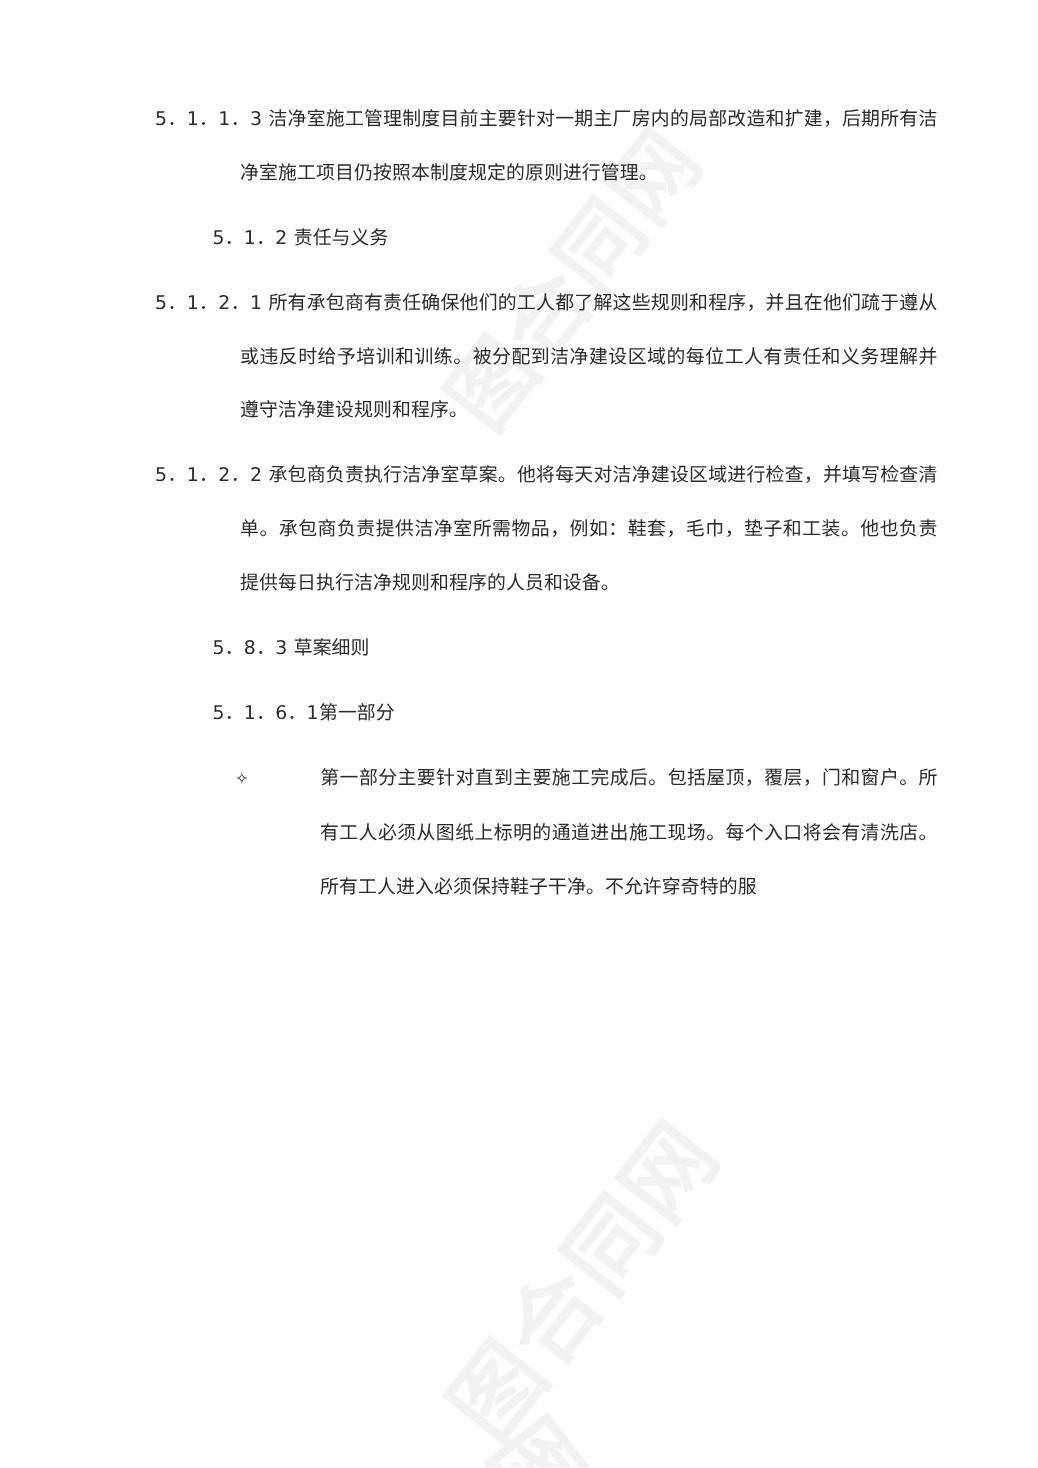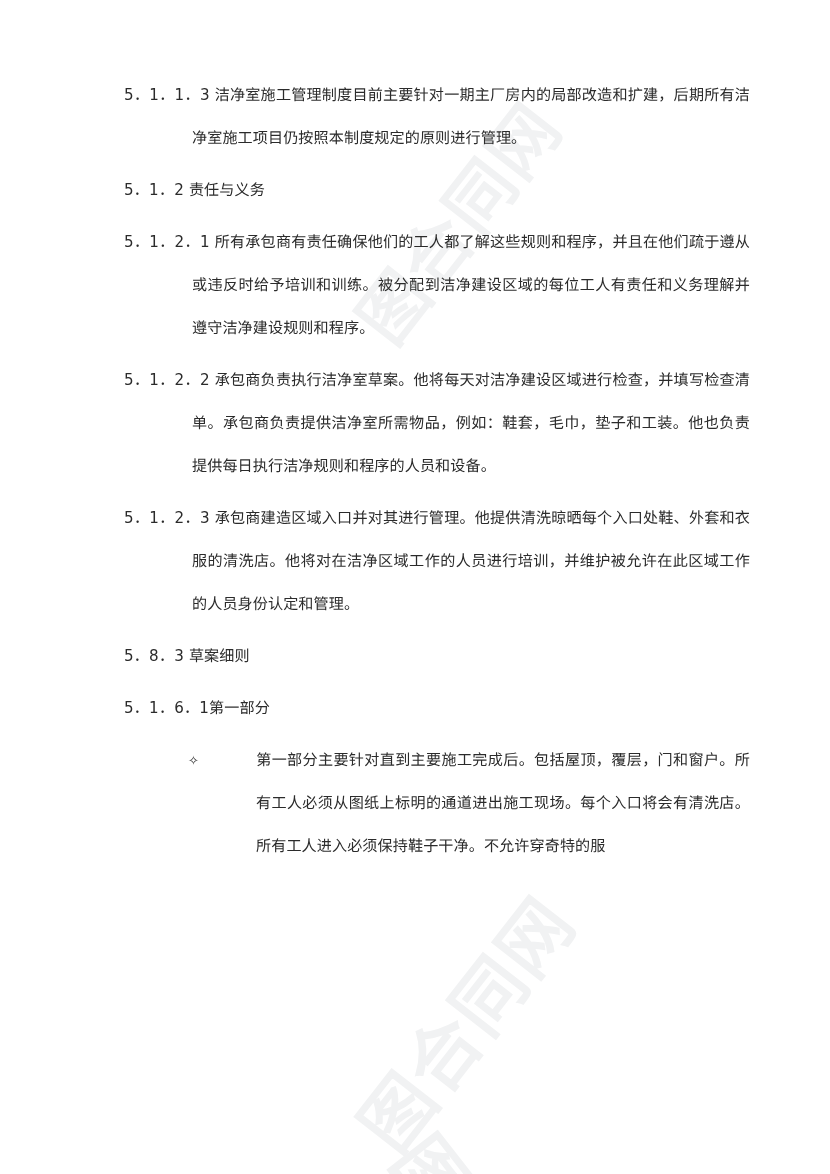--- a/index.html
+++ b/index.html
@@ -79,20 +79,21 @@
 
   
   .para.level-num {
     padding-left: 68px;
     text-indent: -68px;
   }
 
   .para.level-heading {
     padding-left: 0;
     text-indent: 0;
+    margin-left: 46px;
   }
 
   .para.level-body {
     padding-left: 68px;
     text-indent: 0;
   }
 
   .para.level-bullet {
     padding-left: 132px;
     text-indent: -34px;
@@ -136,24 +137,20 @@
     <p class="para level-num">
       <span class="num">5．1．2．1</span>
       <span>所有承包商有责任确保他们的工人都了解这些规则和程序，并且在他们疏于遵从或违反时给予培训和训练。被分配到洁净建设区域的每位工人有责任和义务理解并遵守洁净建设规则和程序。</span>
     </p>
 
     <p class="para level-num">
       <span class="num">5．1．2．2</span>
       <span>承包商负责执行洁净室草案。他将每天对洁净建设区域进行检查，并填写检查清单。承包商负责提供洁净室所需物品，例如：鞋套，毛巾，垫子和工装。他也负责提供每日执行洁净规则和程序的人员和设备。</span>
     </p>
 
-    <p class="para level-num">
-      <span class="num">5．1．2．3</span>
-      <span>承包商建造区域入口并对其进行管理。他提供清洗晾晒每个入口处鞋、外套和衣服的清洗店。他将对在洁净区域工作的人员进行培训，并维护被允许在此区域工作的人员身份认定和管理。</span>
-    </p>
 
 
 
     <p class="para level-heading">
       <span class="num">5．8．3</span>
       <span>草案细则</span>
     </p>
 
 
     <p class="para level-heading">

